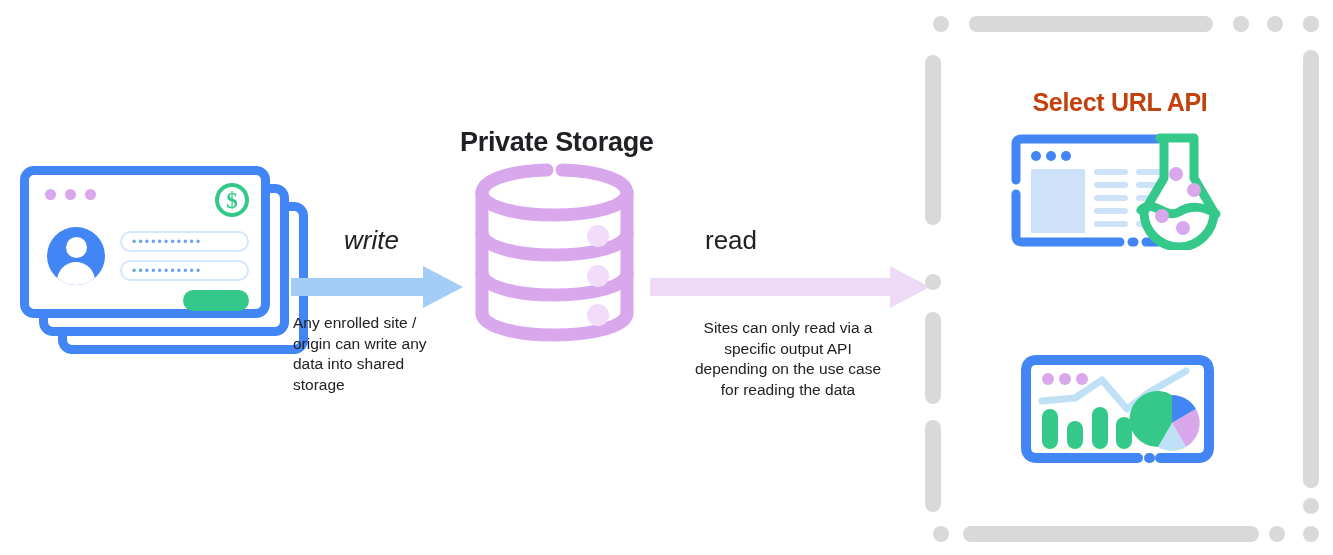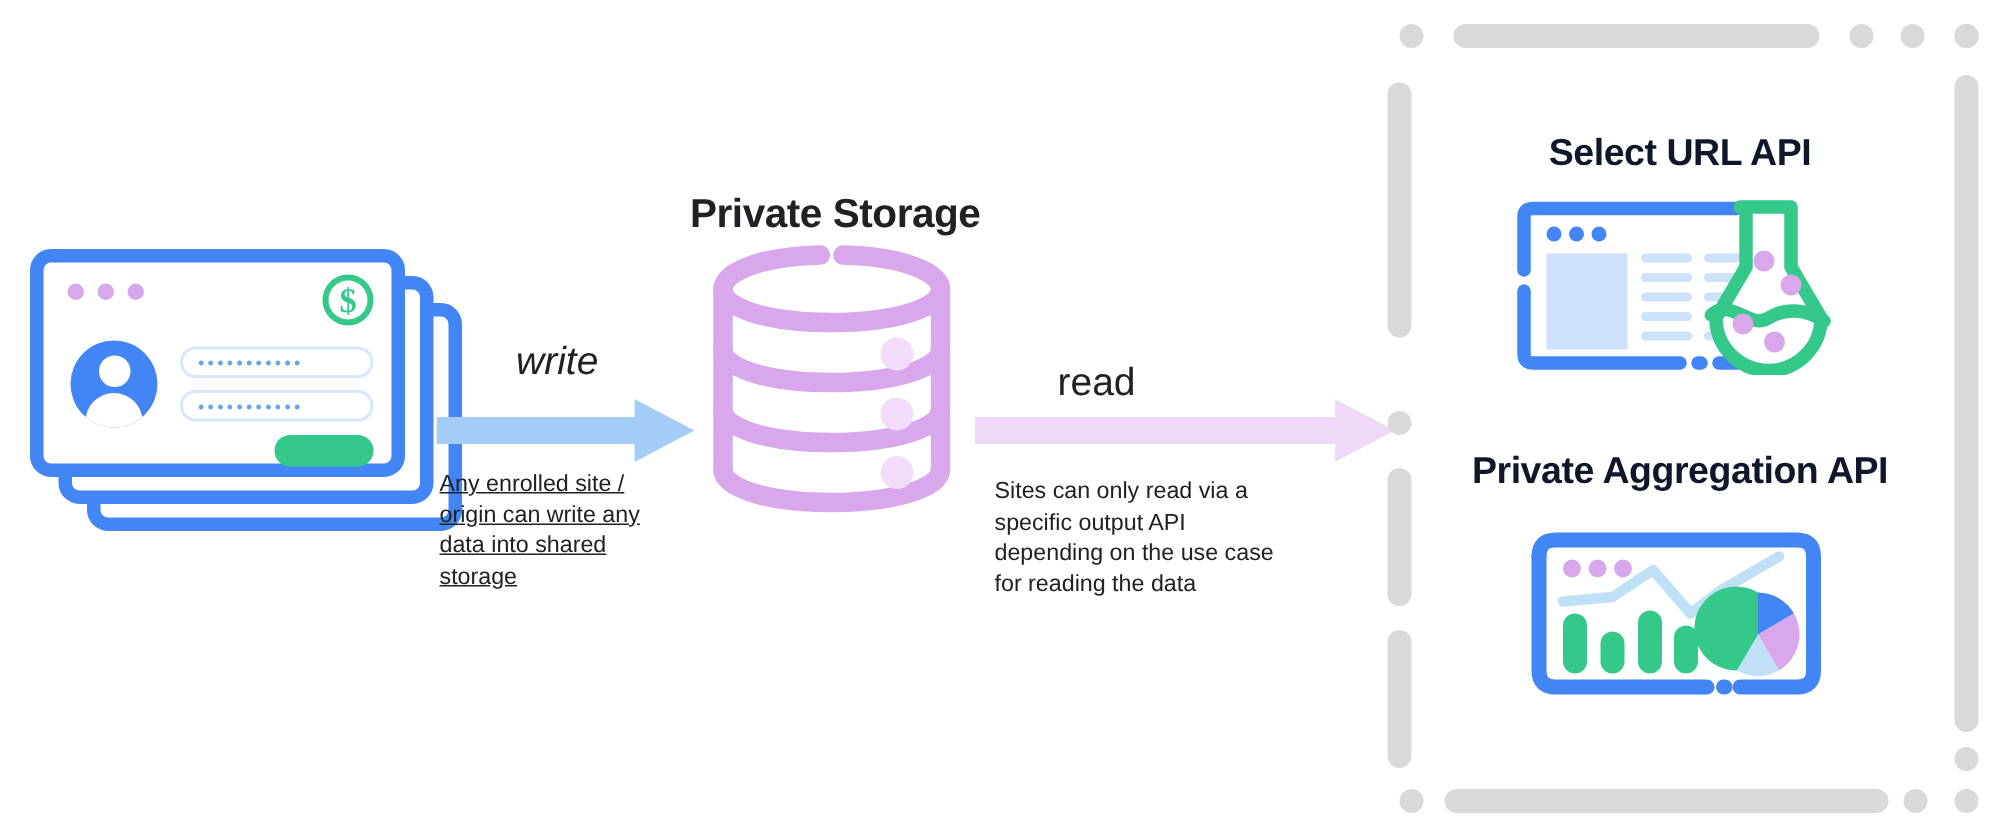--- a/index.html
+++ b/index.html
@@ -73,51 +73,51 @@
   #pw-1 { top: 56px; }
   #pw-2 { top: 85px; }
 
   #submit-btn {
     left: 154px; top: 115px; width: 66px; height: 21px;
     background: #34c98a; border-radius: 11px;
   }
 
   
   #write-label { left: 344px; top: 225px; font-size: 26px; color: #202124; font-style: italic; }
-  #read-label  { left: 705px; top: 239px; font-size: 26px; color: #202124; }
+  #read-label  { left: 705px; top: 225px; font-size: 26px; color: #202124; }
 
   .arrow-wrap { position: absolute; }
   #write-arrow { left: 291px; top: 265px; }
   #read-arrow  { left: 650px; top: 265px; }
 
   .caption {
     position: absolute; font-size: 15.5px; line-height: 1.33;
     color: #202124; white-space: pre-line;
   }
-  #write-caption { left: 293px; top: 313px; width: 180px; text-decoration: underline; }
-  #read-caption  { left: 663px; top: 318px; width: 250px; }
+  #write-caption { left: 293px; top: 313px; width: 180px; }
+  #read-caption  { left: 663px; top: 318px; width: 250px; text-align: center; }
 
   
   #storage-title {
     left: 460px; top: 127px; font-size: 27px; font-weight: 700;
     color: #202124; letter-spacing: -0.3px;
   }
   #storage-icon { left: 467px; top: 163px; }
 
   
   #lock-icon { left: 776px; top: 203px; }
 
   
   #frame { left: 921px; top: 12px; width: 400px; height: 530px; }
   .seg { position: absolute; background: #d9d9d9; border-radius: 99px; }
 
   
   .panel-title {
     position: absolute; font-size: 25px; font-weight: 700;
-    color: #0f172a; letter-spacing: -0.3px; text-align: center;
+    color: #c2410c; letter-spacing: -0.3px; text-align: center;
     width: 100%; left: 0;
   }
   #panel-a { left: 960px; top: 88px; width: 320px; height: 175px; }
   #panel-b { left: 950px; top: 300px; width: 340px; height: 185px; }
 </style>
 </head>
 <body>
 
 <div id="canvas">
 
@@ -258,21 +258,20 @@
           <circle cx="168" cy="42" r="7" fill="#d8a7ec"></circle>
           <circle cx="186" cy="58" r="7" fill="#d8a7ec"></circle>
           <circle cx="154" cy="84" r="7" fill="#d8a7ec"></circle>
           <circle cx="175" cy="96" r="7" fill="#d8a7ec"></circle>
         </g>
       </svg>
     </div>
   </div>
 
   <div class="abs" id="panel-b">
-    <div class="panel-title">Private Aggregation API</div>
 
     <div class="abs" style="left:70px; top:53px;">
       <svg width="200" height="120" viewBox="0 0 200 120" xmlns="http://www.w3.org/2000/svg">
 
         <g fill="none" stroke="#4285f4" stroke-width="10" stroke-linecap="round">
           <path d="M6 18 Q6 7 17 7 H178 Q189 7 189 18 V94 Q189 105 178 105 H140"></path>
           <path d="M6 18 V94 Q6 105 17 105 H118"></path>
           <path d="M129 105 H130"></path>
         </g>
 

